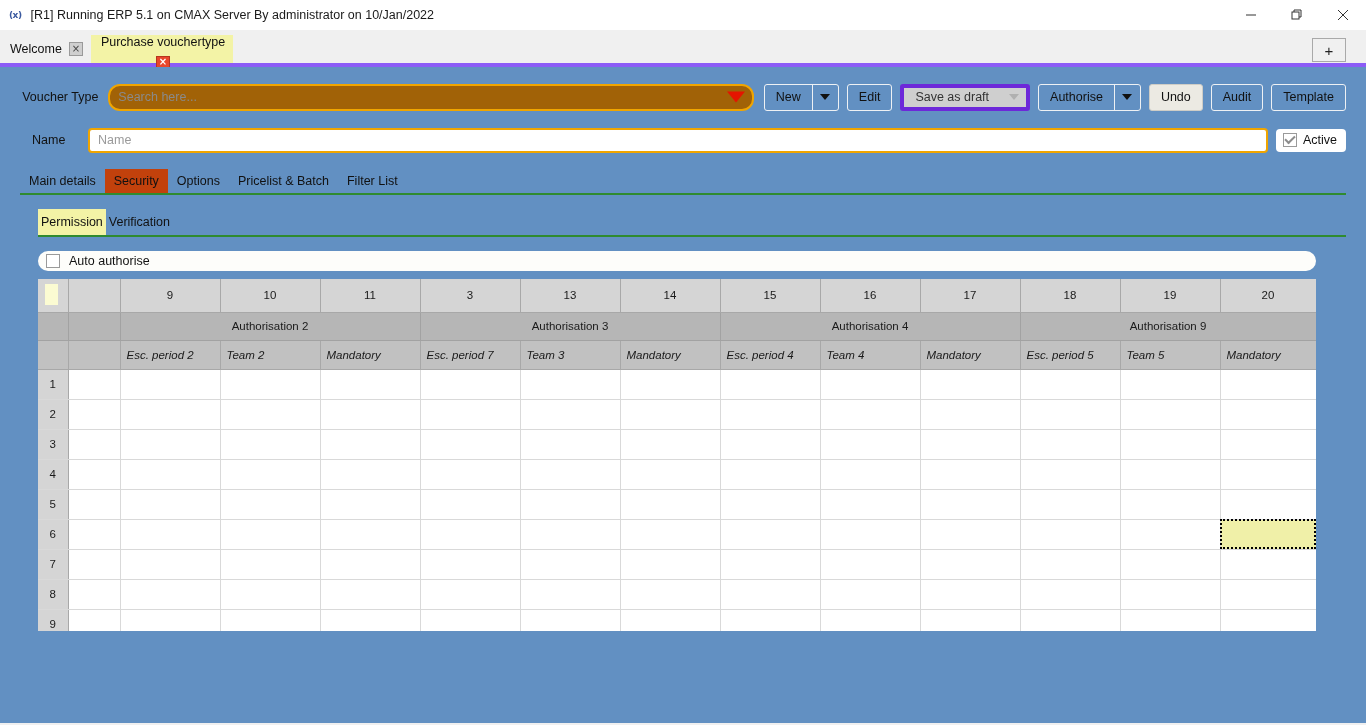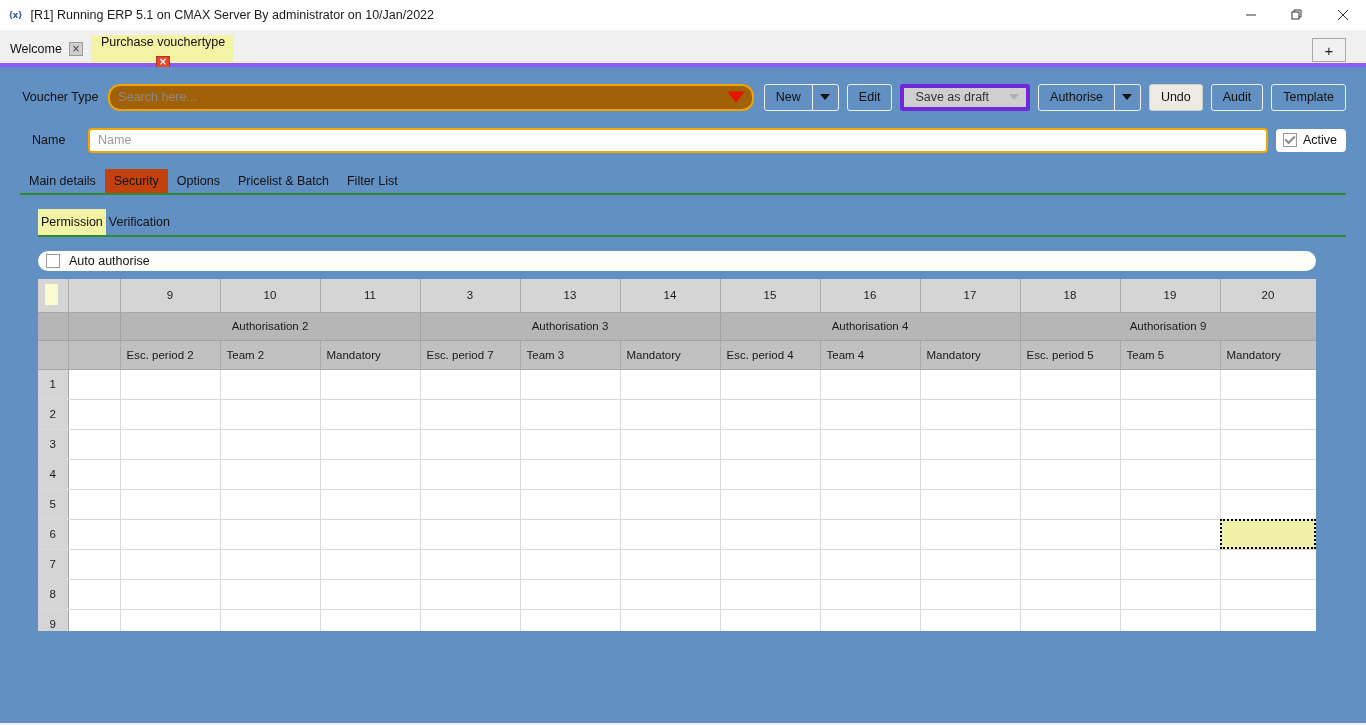--- a/index.html
+++ b/index.html
@@ -185,21 +185,21 @@
   tr.hdr-num td {
     background: #d5d5d5; text-align: center; height: 33px;
     border-right: 1px solid #a8a8a8; border-bottom: 1px solid #a8a8a8;
   }
   tr.hdr-grp td {
     background: #b6b6b6; text-align: center; height: 28px;
     border-right: 1px solid #a2a2a2; border-bottom: 1px solid #a2a2a2; margin-top: 12px;
   }
   tr.hdr-sub td {
     background: #c1c1c1; text-align: left; height: 29px; padding-left: 6px;
-    border-right: 1px solid #a8a8a8; border-bottom: 1px solid #a8a8a8;
+    border-right: 1px solid #a8a8a8; border-bottom: 1px solid #a8a8a8; font-style: italic;
   }
   td.corner { background: #d5d5d5; position: relative; }
   td.corner .mark {
     position: absolute; left: 7px; top: 5px; width: 13px; height: 21px;
     background: #fbfbd2;
   }
   td.rowhdr {
     background: #d5d5d5; text-align: center; width: 30px;
     border-right: 1px solid #a8a8a8; border-bottom: 1px solid #c8c8c8;
   }

